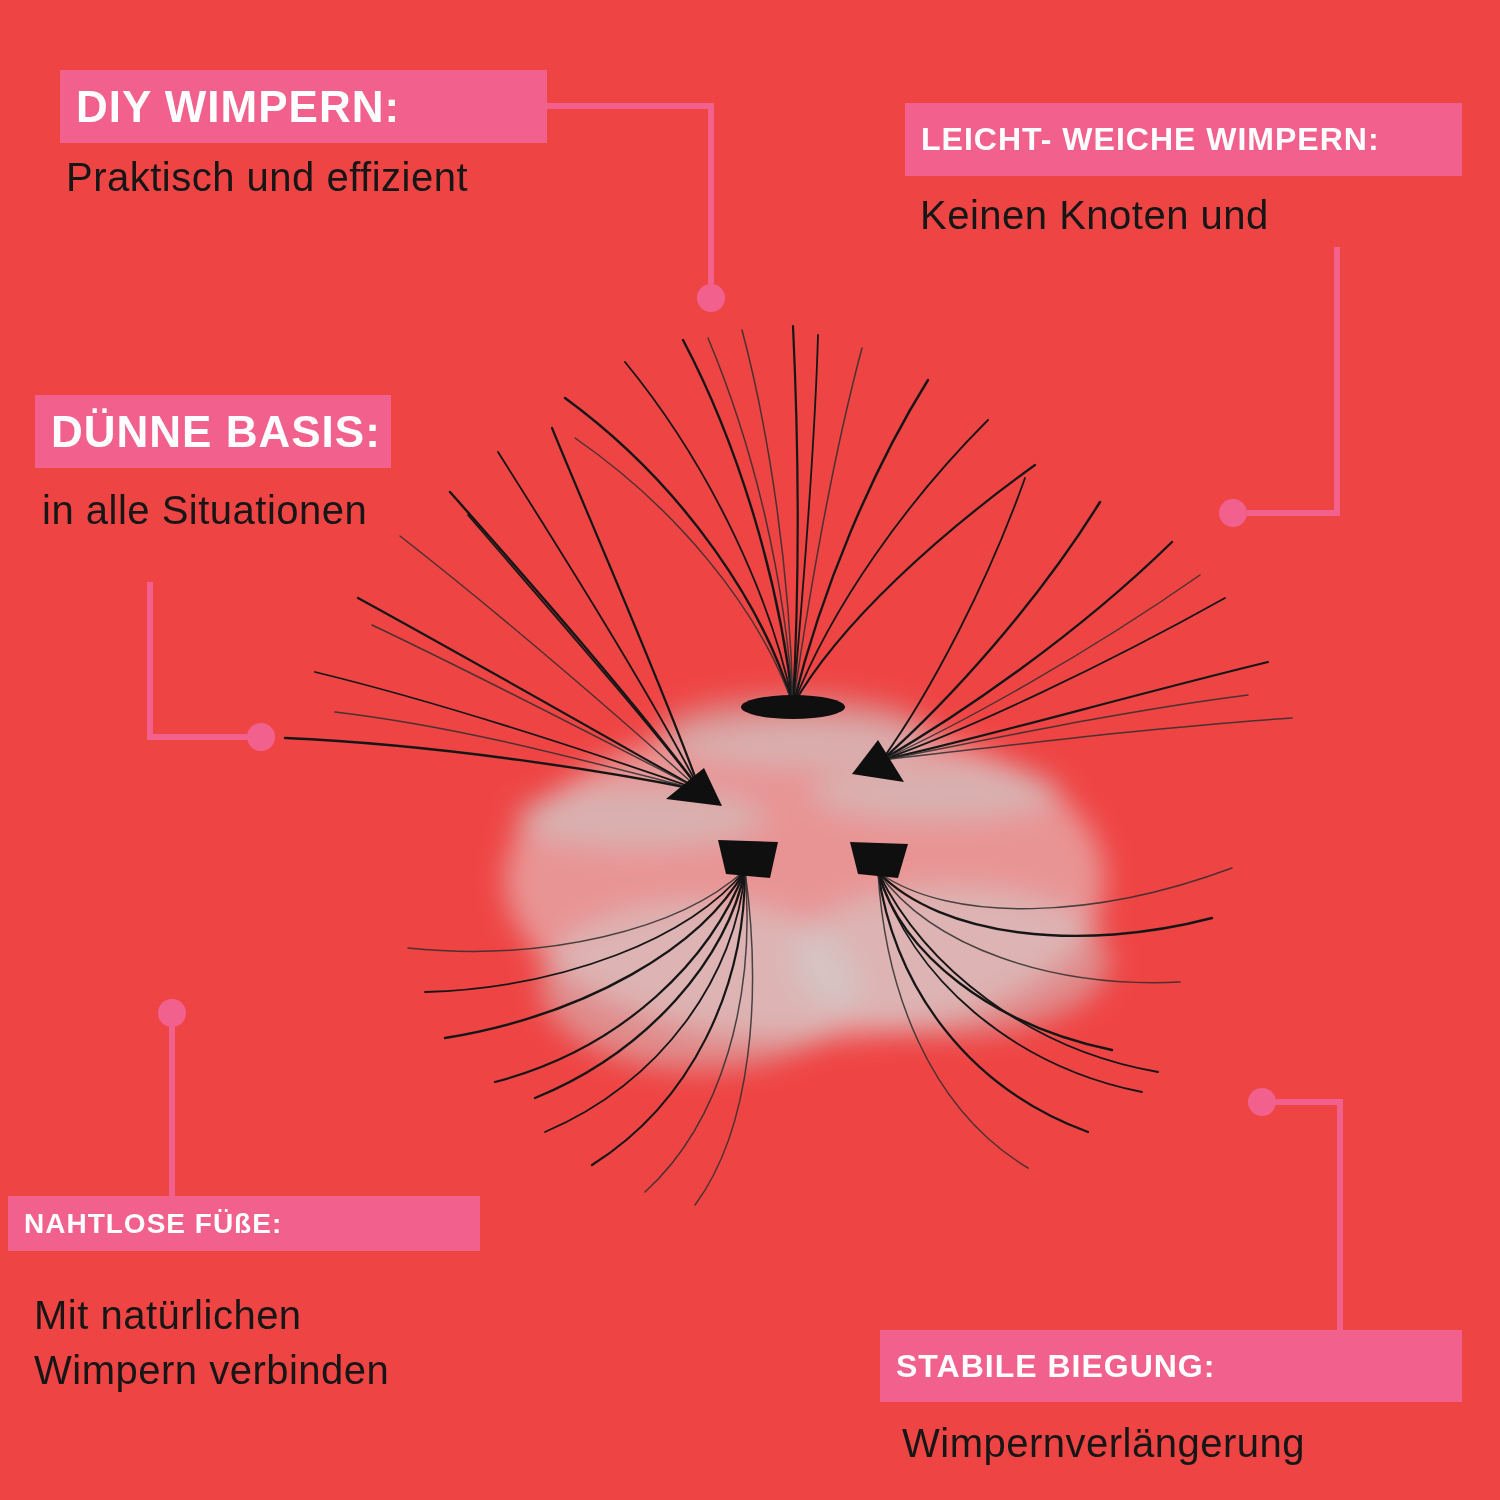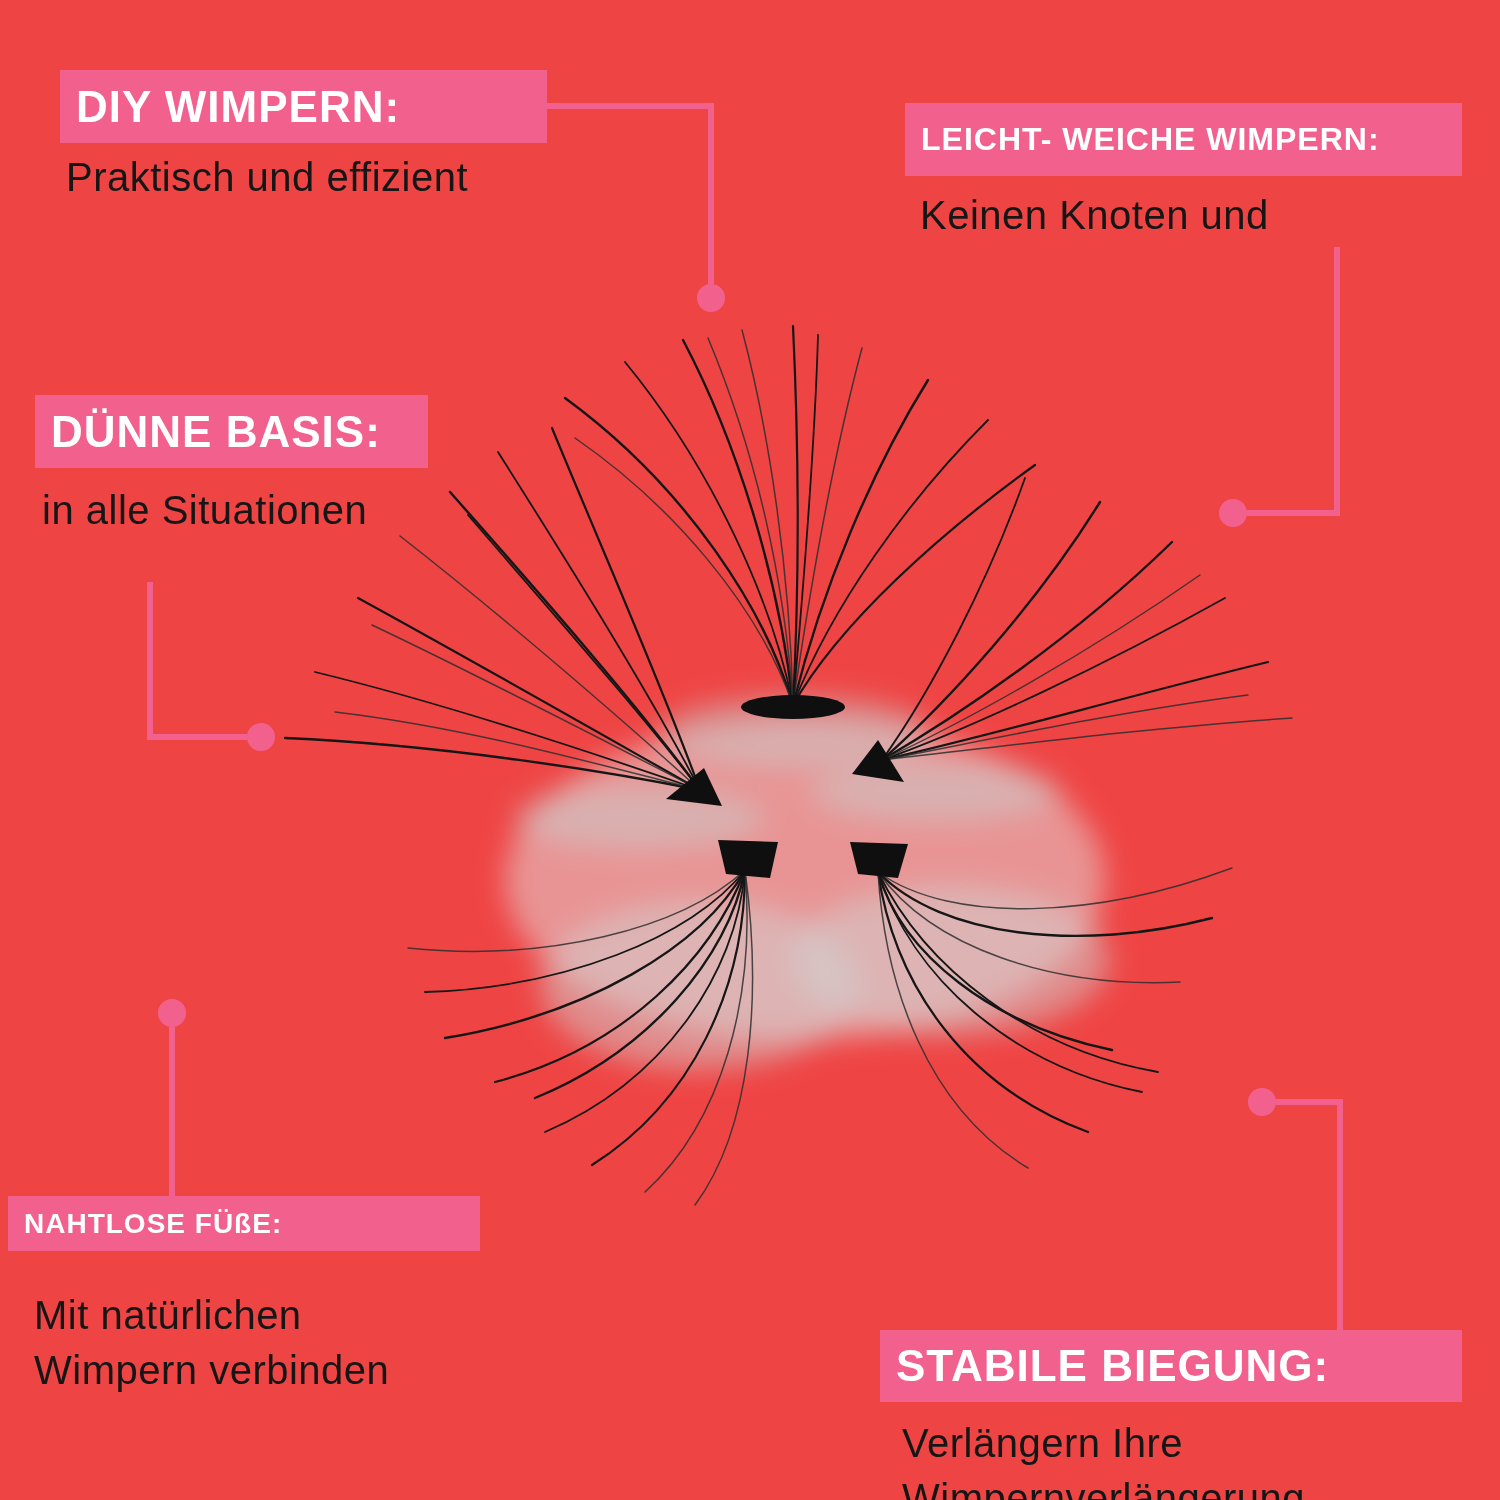--- a/index.html
+++ b/index.html
@@ -130,30 +130,29 @@
   <div class="callout-box" style="left:60px;top:70px;width:487px;height:73px;font-size:44px">DIY WIMPERN:</div>
   <div class="callout-body" style="left:66px;top:150px">
     <div>Praktisch und effizient</div>
   </div>
 
   <div class="callout-box" style="left:905px;top:103px;width:557px;height:73px;font-size:32px">LEICHT- WEICHE WIMPERN:</div>
   <div class="callout-body" style="left:920px;top:188px">
     <div>Keinen Knoten und</div>
   </div>
 
-  <div class="callout-box" style="left:35px;top:395px;width:393px;height:73px;font-size:44px">DÜNNE BASIS:</div>
+  <div class="callout-box" style="left:35px;top:395px;width:356px;height:73px;font-size:44px">DÜNNE BASIS:</div>
   <div class="callout-body" style="left:42px;top:483px">
     <div>in alle Situationen</div>
   </div>
 
   <div class="callout-box" style="left:8px;top:1196px;width:472px;height:55px;font-size:28px">NAHTLOSE FÜßE:</div>
   <div class="callout-body" style="left:34px;top:1288px">
     <div>Mit natürlichen</div>
     <div>Wimpern verbinden</div>
   </div>
 
-  <div class="callout-box" style="left:880px;top:1330px;width:582px;height:72px;font-size:44px">STABILE BIEGUNG:</div>
+  <div class="callout-box" style="left:880px;top:1330px;width:582px;height:72px;font-size:32px">STABILE BIEGUNG:</div>
   <div class="callout-body" style="left:902px;top:1416px">
-    <div>Verlängern Ihre</div>
     <div>Wimpernverlängerung</div>
   </div>
 
 </div>
 
 </body></html>

